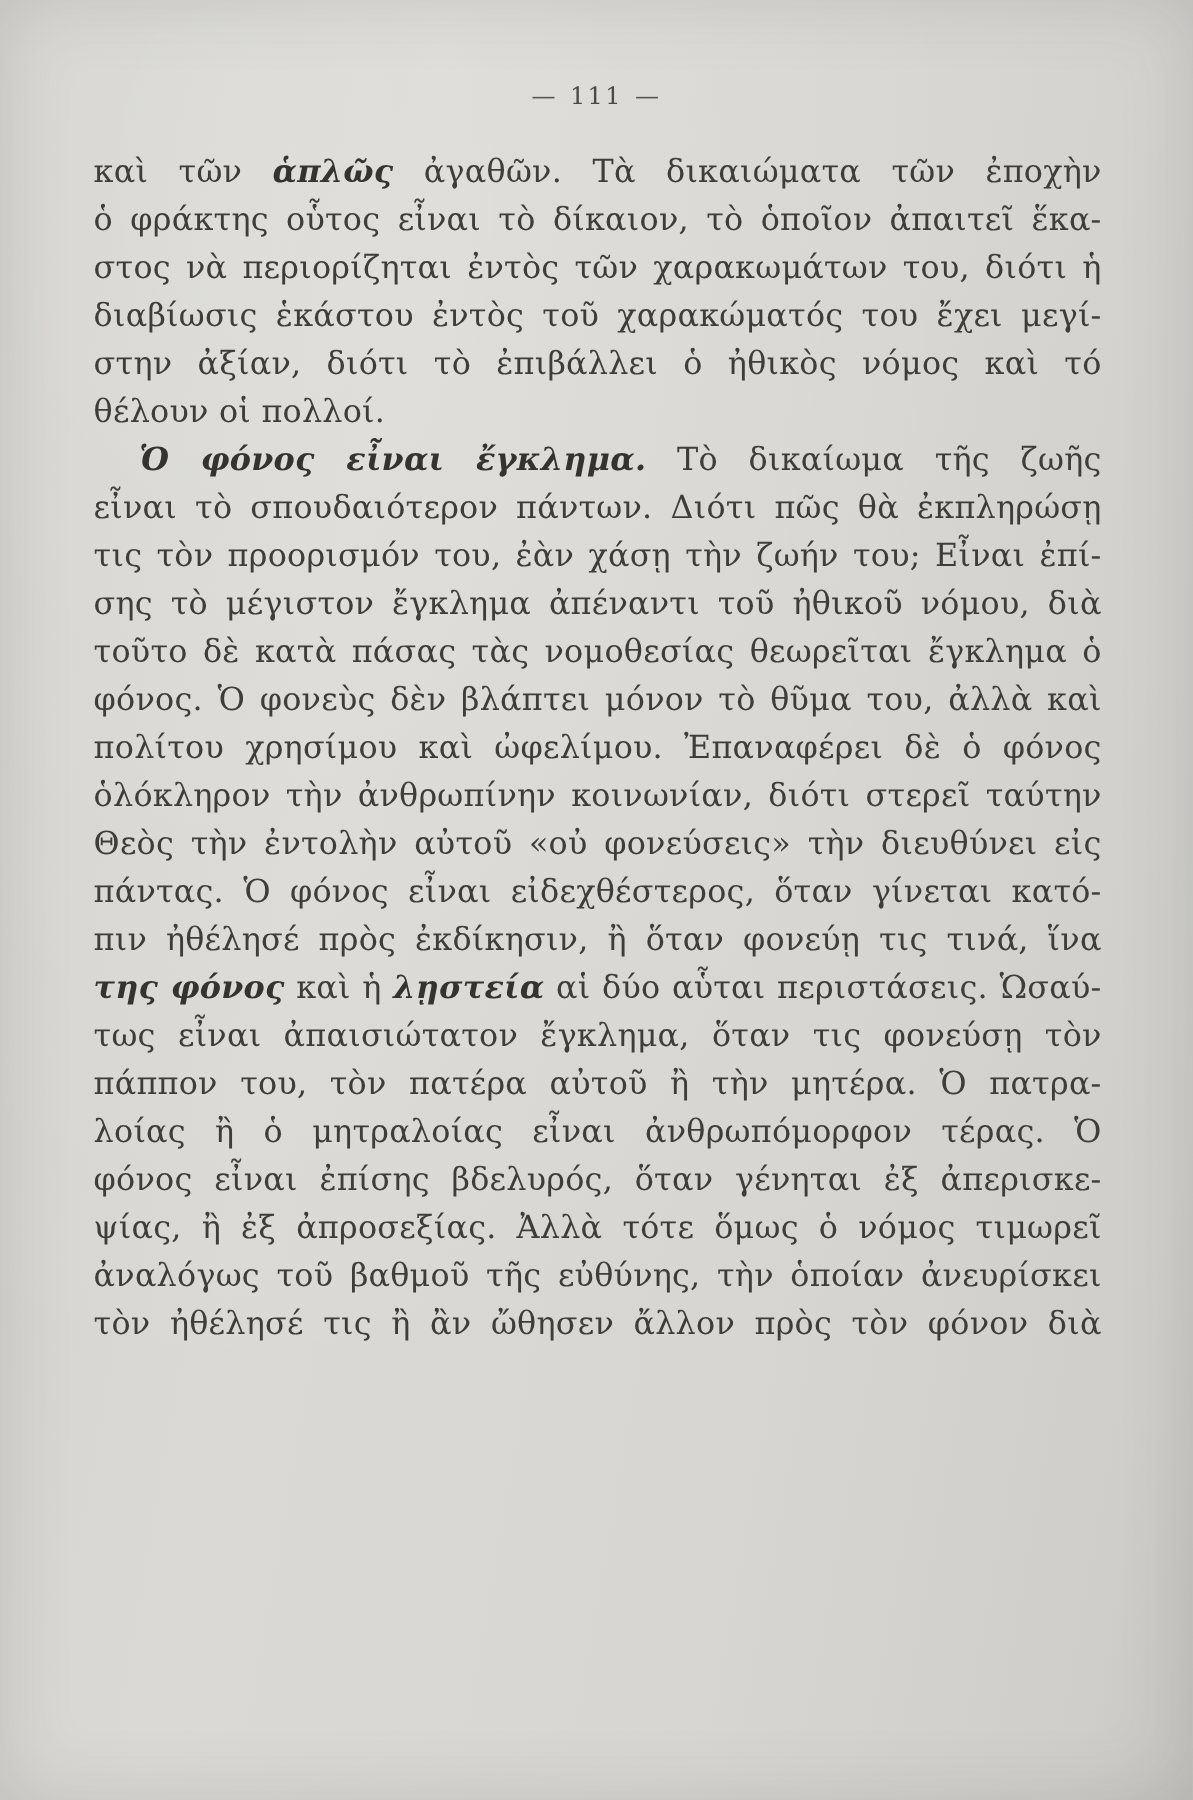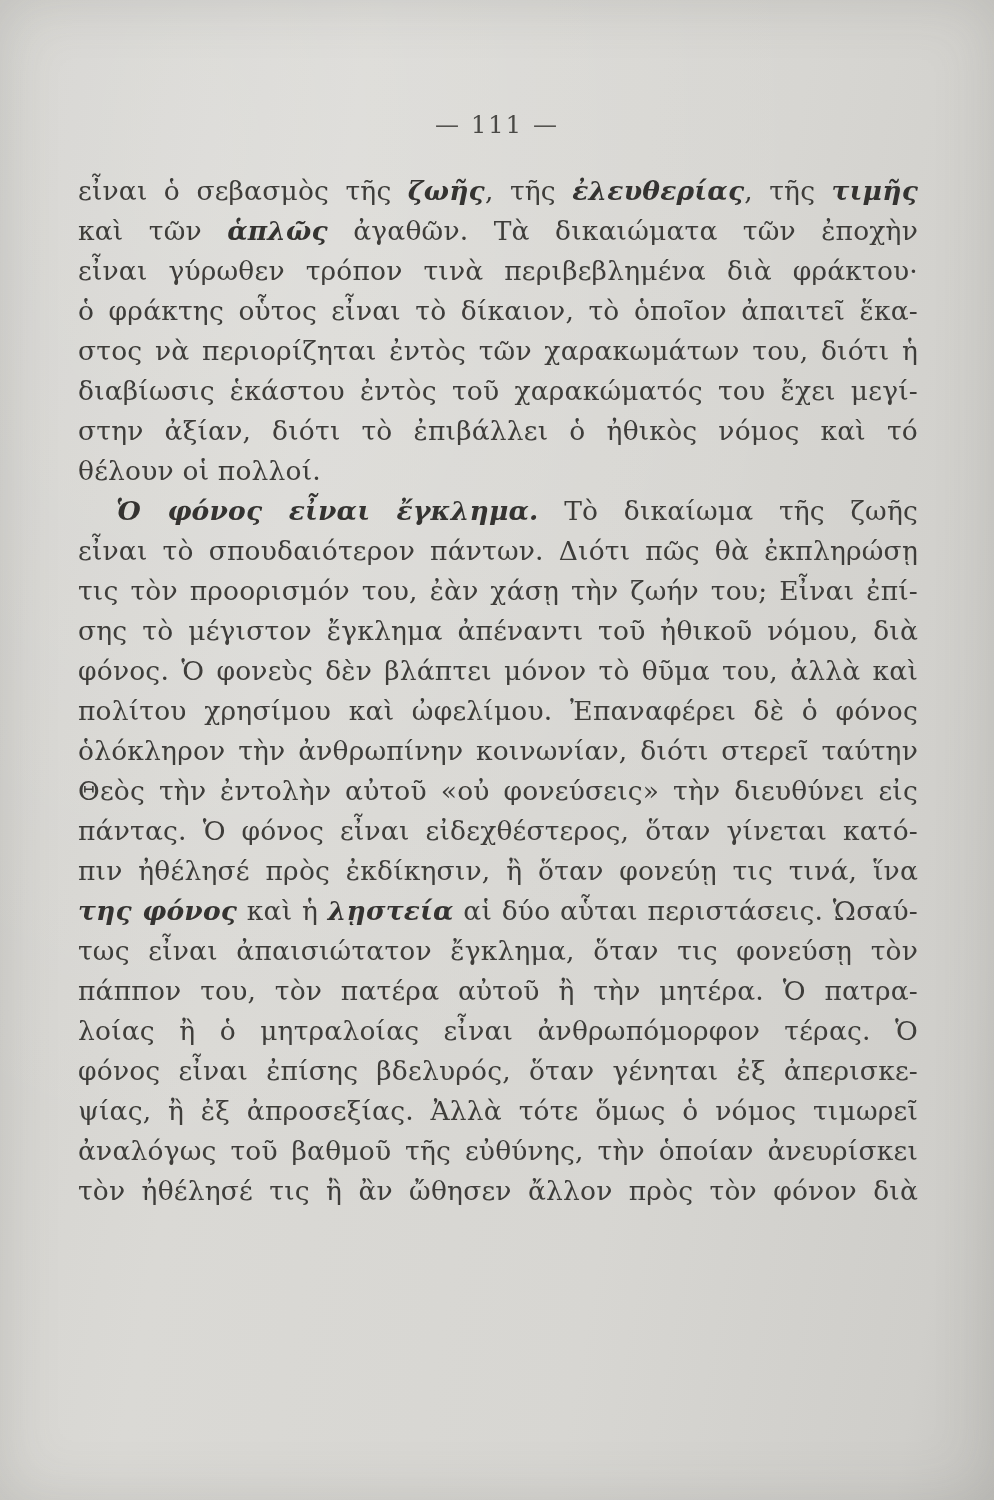--- a/index.html
+++ b/index.html
@@ -14,23 +14,23 @@
     margin: 0 auto;
     background:
       radial-gradient(ellipse at 20% 10%, rgba(255,255,255,0.18), rgba(0,0,0,0) 55%),
       linear-gradient(100deg, #d2d1cd 0%, #dad9d5 30%, #d7d6d2 65%, #cfceca 92%, #c6c5c1 100%);
     overflow: hidden;
     box-shadow: inset 0 0 60px rgba(90,88,82,0.18);
     font-family: "DejaVu Serif", "Liberation Serif", serif;
     color: #3e3d3a;
   }
   .page-header {
-    margin-top: 111px;
+    margin-top: 68px;
     text-align: center;
-    font-size: 24px;
+    font-size: 20px;
     letter-spacing: 2px;
     color: #4a4946;
   }
   .page-header .dash {
     padding: 0 10px;
     color: #555450;
   }
   .text-block {
     margin: 32px 76px 0 78px;
     font-size: 26.5px;
@@ -54,34 +54,33 @@
 </style>
 </head>
 <body>
 
 <div class="page">
   <div class="page-header">
     <span class="dash">—</span><span>111</span><span class="dash">—</span>
   </div>
   <div class="text-block" id="text-block">
       <div class="paragraph">
-        <div class="line"><span class="reg">εἶναι ὁ σεβασμὸς τῆς </span><span class="em">ζωῆς</span><span class="reg">, τῆς </span><span class="em">ἐλευθερίας</span><span class="reg">, τῆς </span><span class="em">τιμῆς</span></div>
         <div class="line"><span class="reg">καὶ τῶν </span><span class="em">ἁπλῶς</span><span class="reg"> ἀγαθῶν. Τὰ δικαιώματα τῶν ἐποχὴν</span></div>
-        <div class="line"><span class="reg">εἶναι γύρωθεν τρόπον τινὰ περιβεβλημένα διὰ φράκτου·</span></div>
         <div class="line"><span class="reg">ὁ φράκτης οὗτος εἶναι τὸ δίκαιον, τὸ ὁποῖον ἀπαιτεῖ ἕκα-</span></div>
         <div class="line"><span class="reg">στος νὰ περιορίζηται ἐντὸς τῶν χαρακωμάτων του, διότι ἡ</span></div>
         <div class="line"><span class="reg">διαβίωσις ἑκάστου ἐντὸς τοῦ χαρακώματός του ἔχει μεγί-</span></div>
         <div class="line"><span class="reg">στην ἀξίαν, διότι τὸ ἐπιβάλλει ὁ ἠθικὸς νόμος καὶ τό</span></div>
         <div class="line line-left"><span class="reg">θέλουν οἱ πολλοί.</span></div>
       </div>
       <div class="paragraph">
         <div class="line indent"><span class="em">Ὁ φόνος εἶναι ἔγκλημα.</span><span class="reg"> Τὸ δικαίωμα τῆς ζωῆς</span></div>
         <div class="line"><span class="reg">εἶναι τὸ σπουδαιότερον πάντων. Διότι πῶς θὰ ἐκπληρώσῃ</span></div>
         <div class="line"><span class="reg">τις τὸν προορισμόν του, ἐὰν χάσῃ τὴν ζωήν του; Εἶναι ἐπί-</span></div>
         <div class="line"><span class="reg">σης τὸ μέγιστον ἔγκλημα ἀπέναντι τοῦ ἠθικοῦ νόμου, διὰ</span></div>
+        <div class="line"><span class="reg">τοῦτο δὲ κατὰ πάσας τὰς νομοθεσίας θεωρεῖται ἔγκλημα ὁ</span></div>
         <div class="line"><span class="reg">φόνος. Ὁ φονεὺς δὲν βλάπτει μόνον τὸ θῦμα του, ἀλλὰ καὶ</span></div>
         <div class="line"><span class="reg">πολίτου χρησίμου καὶ ὠφελίμου. Ἐπαναφέρει δὲ ὁ φόνος</span></div>
         <div class="line"><span class="reg">ὁλόκληρον τὴν ἀνθρωπίνην κοινωνίαν, διότι στερεῖ ταύτην</span></div>
         <div class="line"><span class="reg">Θεὸς τὴν ἐντολὴν αὐτοῦ «οὐ φονεύσεις» τὴν διευθύνει εἰς</span></div>
         <div class="line"><span class="reg">πάντας. Ὁ φόνος εἶναι εἰδεχθέστερος, ὅταν γίνεται κατό-</span></div>
         <div class="line"><span class="reg">πιν ἠθέλησέ πρὸς ἐκδίκησιν, ἢ ὅταν φονεύῃ τις τινά, ἵνα</span></div>
         <div class="line"><span class="em">της φόνος</span><span class="reg"> καὶ ἡ </span><span class="em">λῃστεία</span><span class="reg"> αἱ δύο αὗται περιστάσεις. Ὡσαύ-</span></div>
         <div class="line"><span class="reg">τως εἶναι ἀπαισιώτατον ἔγκλημα, ὅταν τις φονεύσῃ τὸν</span></div>
         <div class="line"><span class="reg">πάππον του, τὸν πατέρα αὐτοῦ ἢ τὴν μητέρα. Ὁ πατρα-</span></div>
         <div class="line"><span class="reg">λοίας ἢ ὁ μητραλοίας εἶναι ἀνθρωπόμορφον τέρας. Ὁ</span></div>

